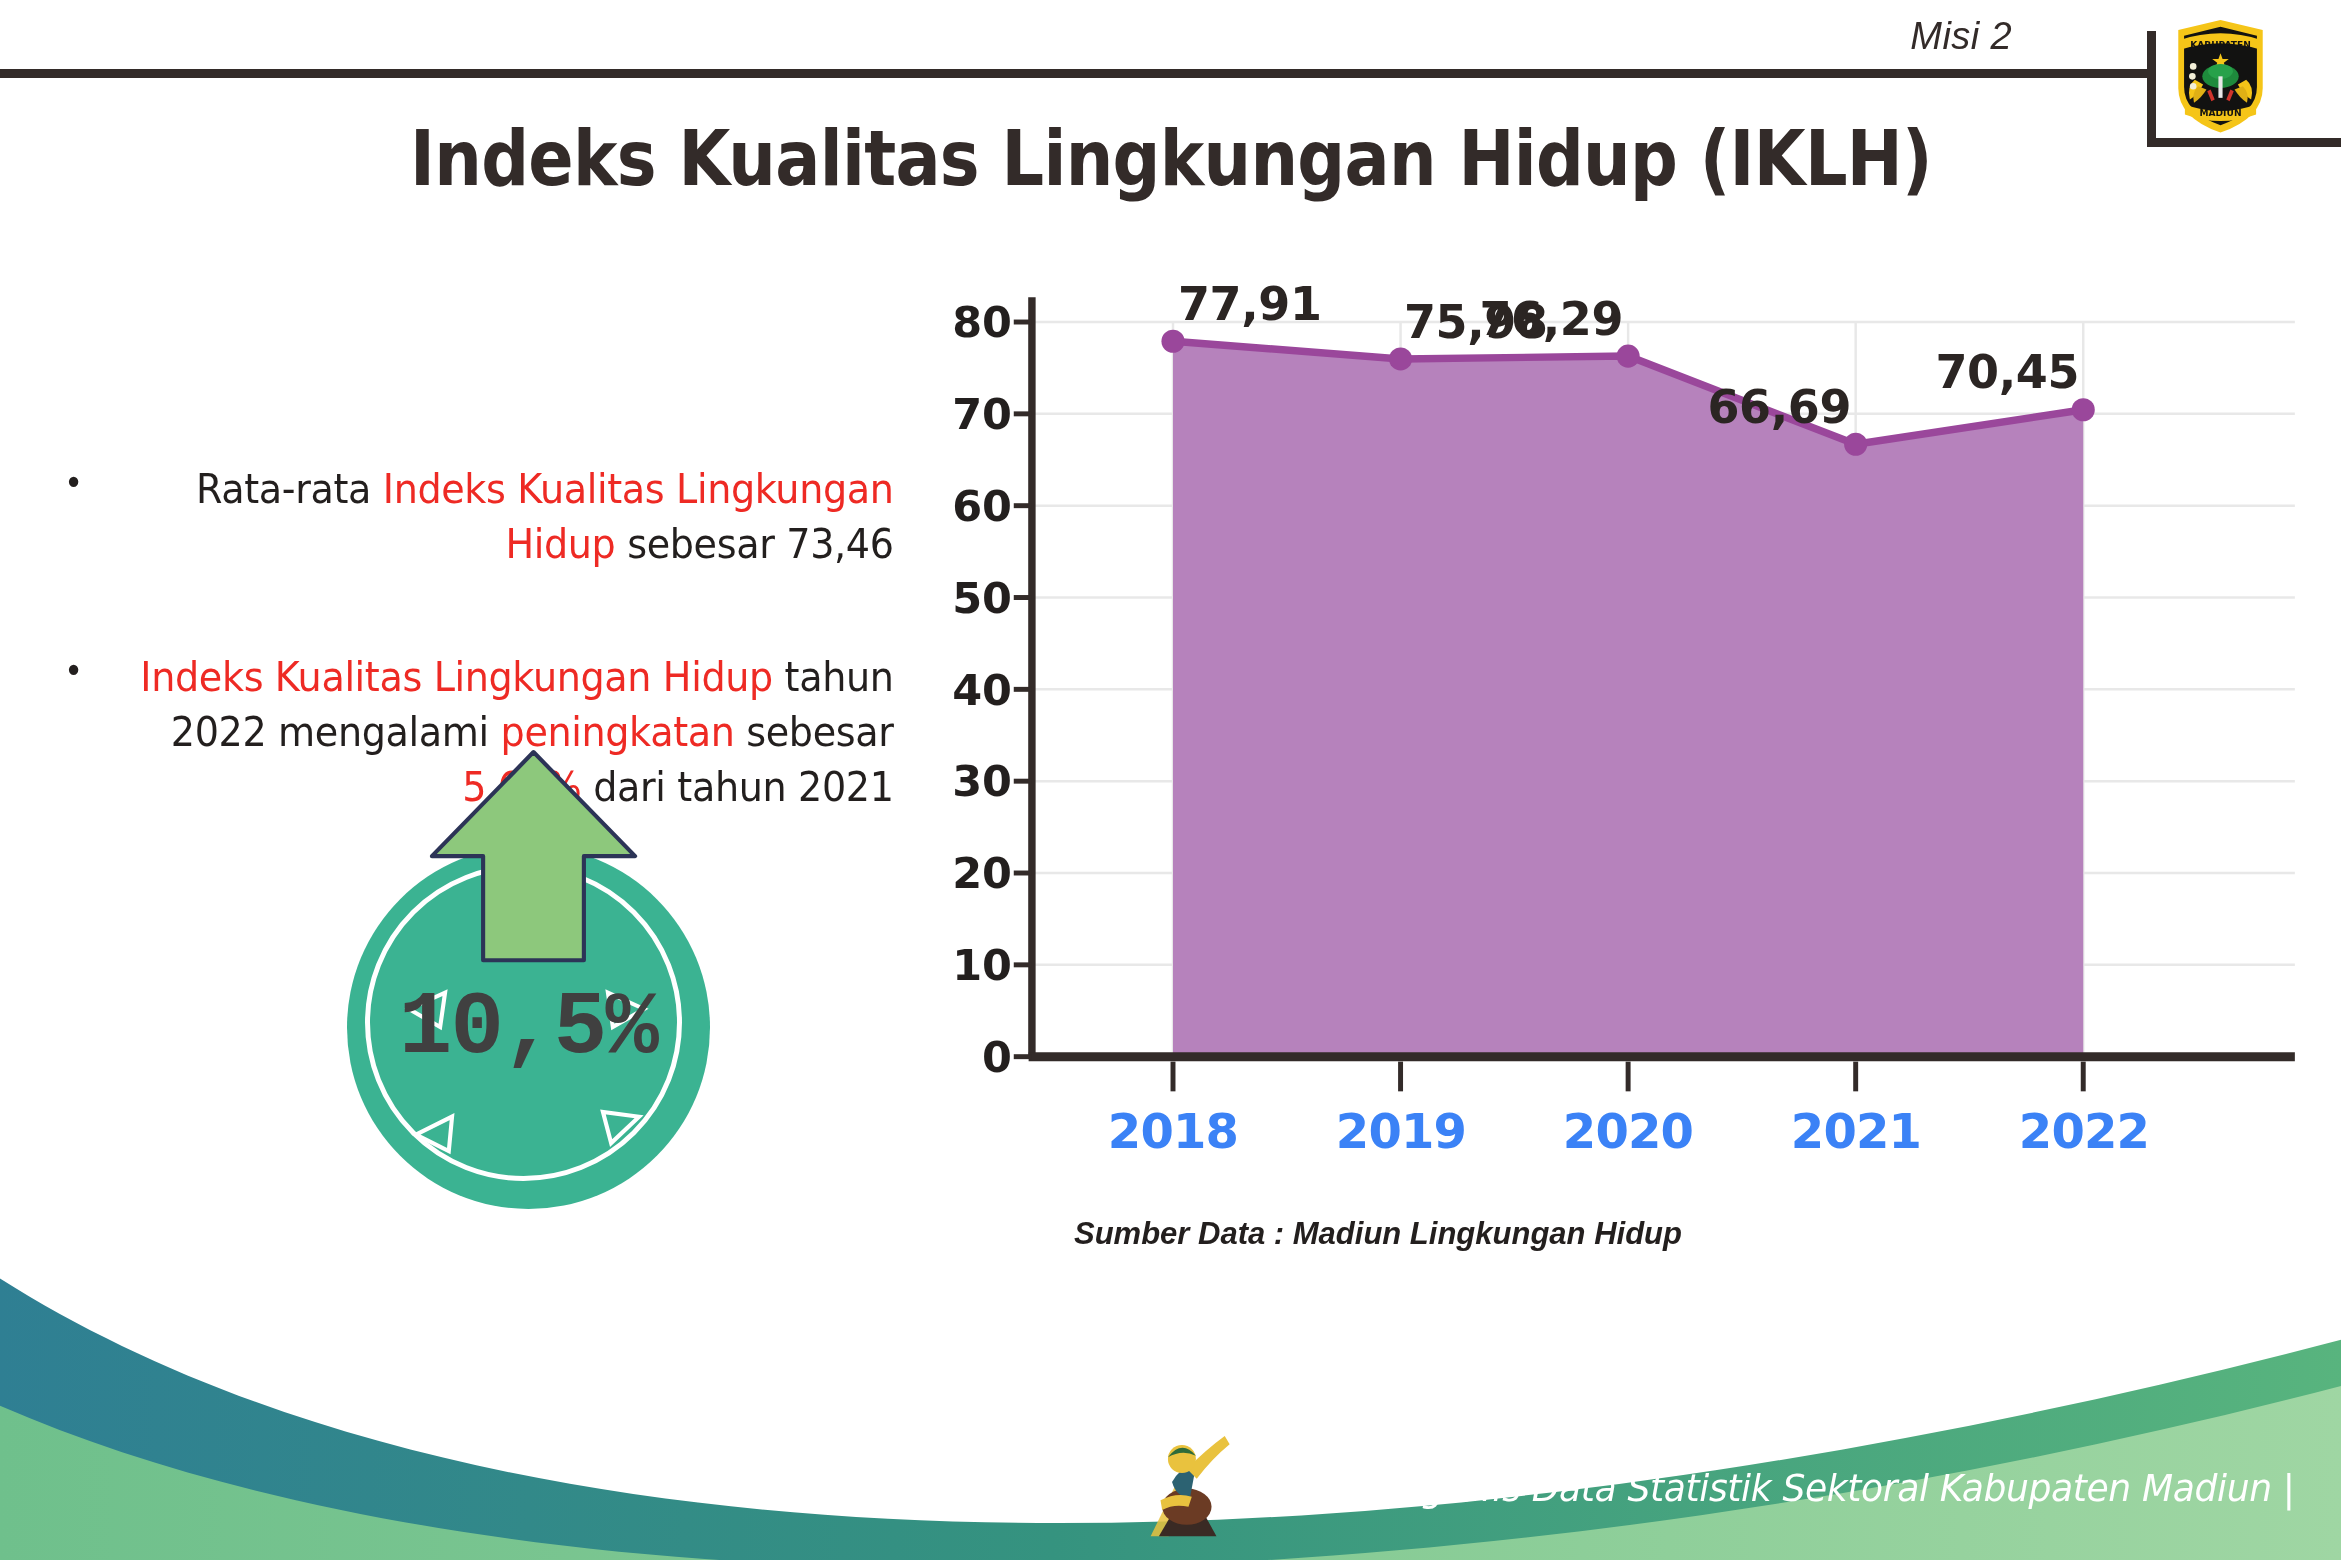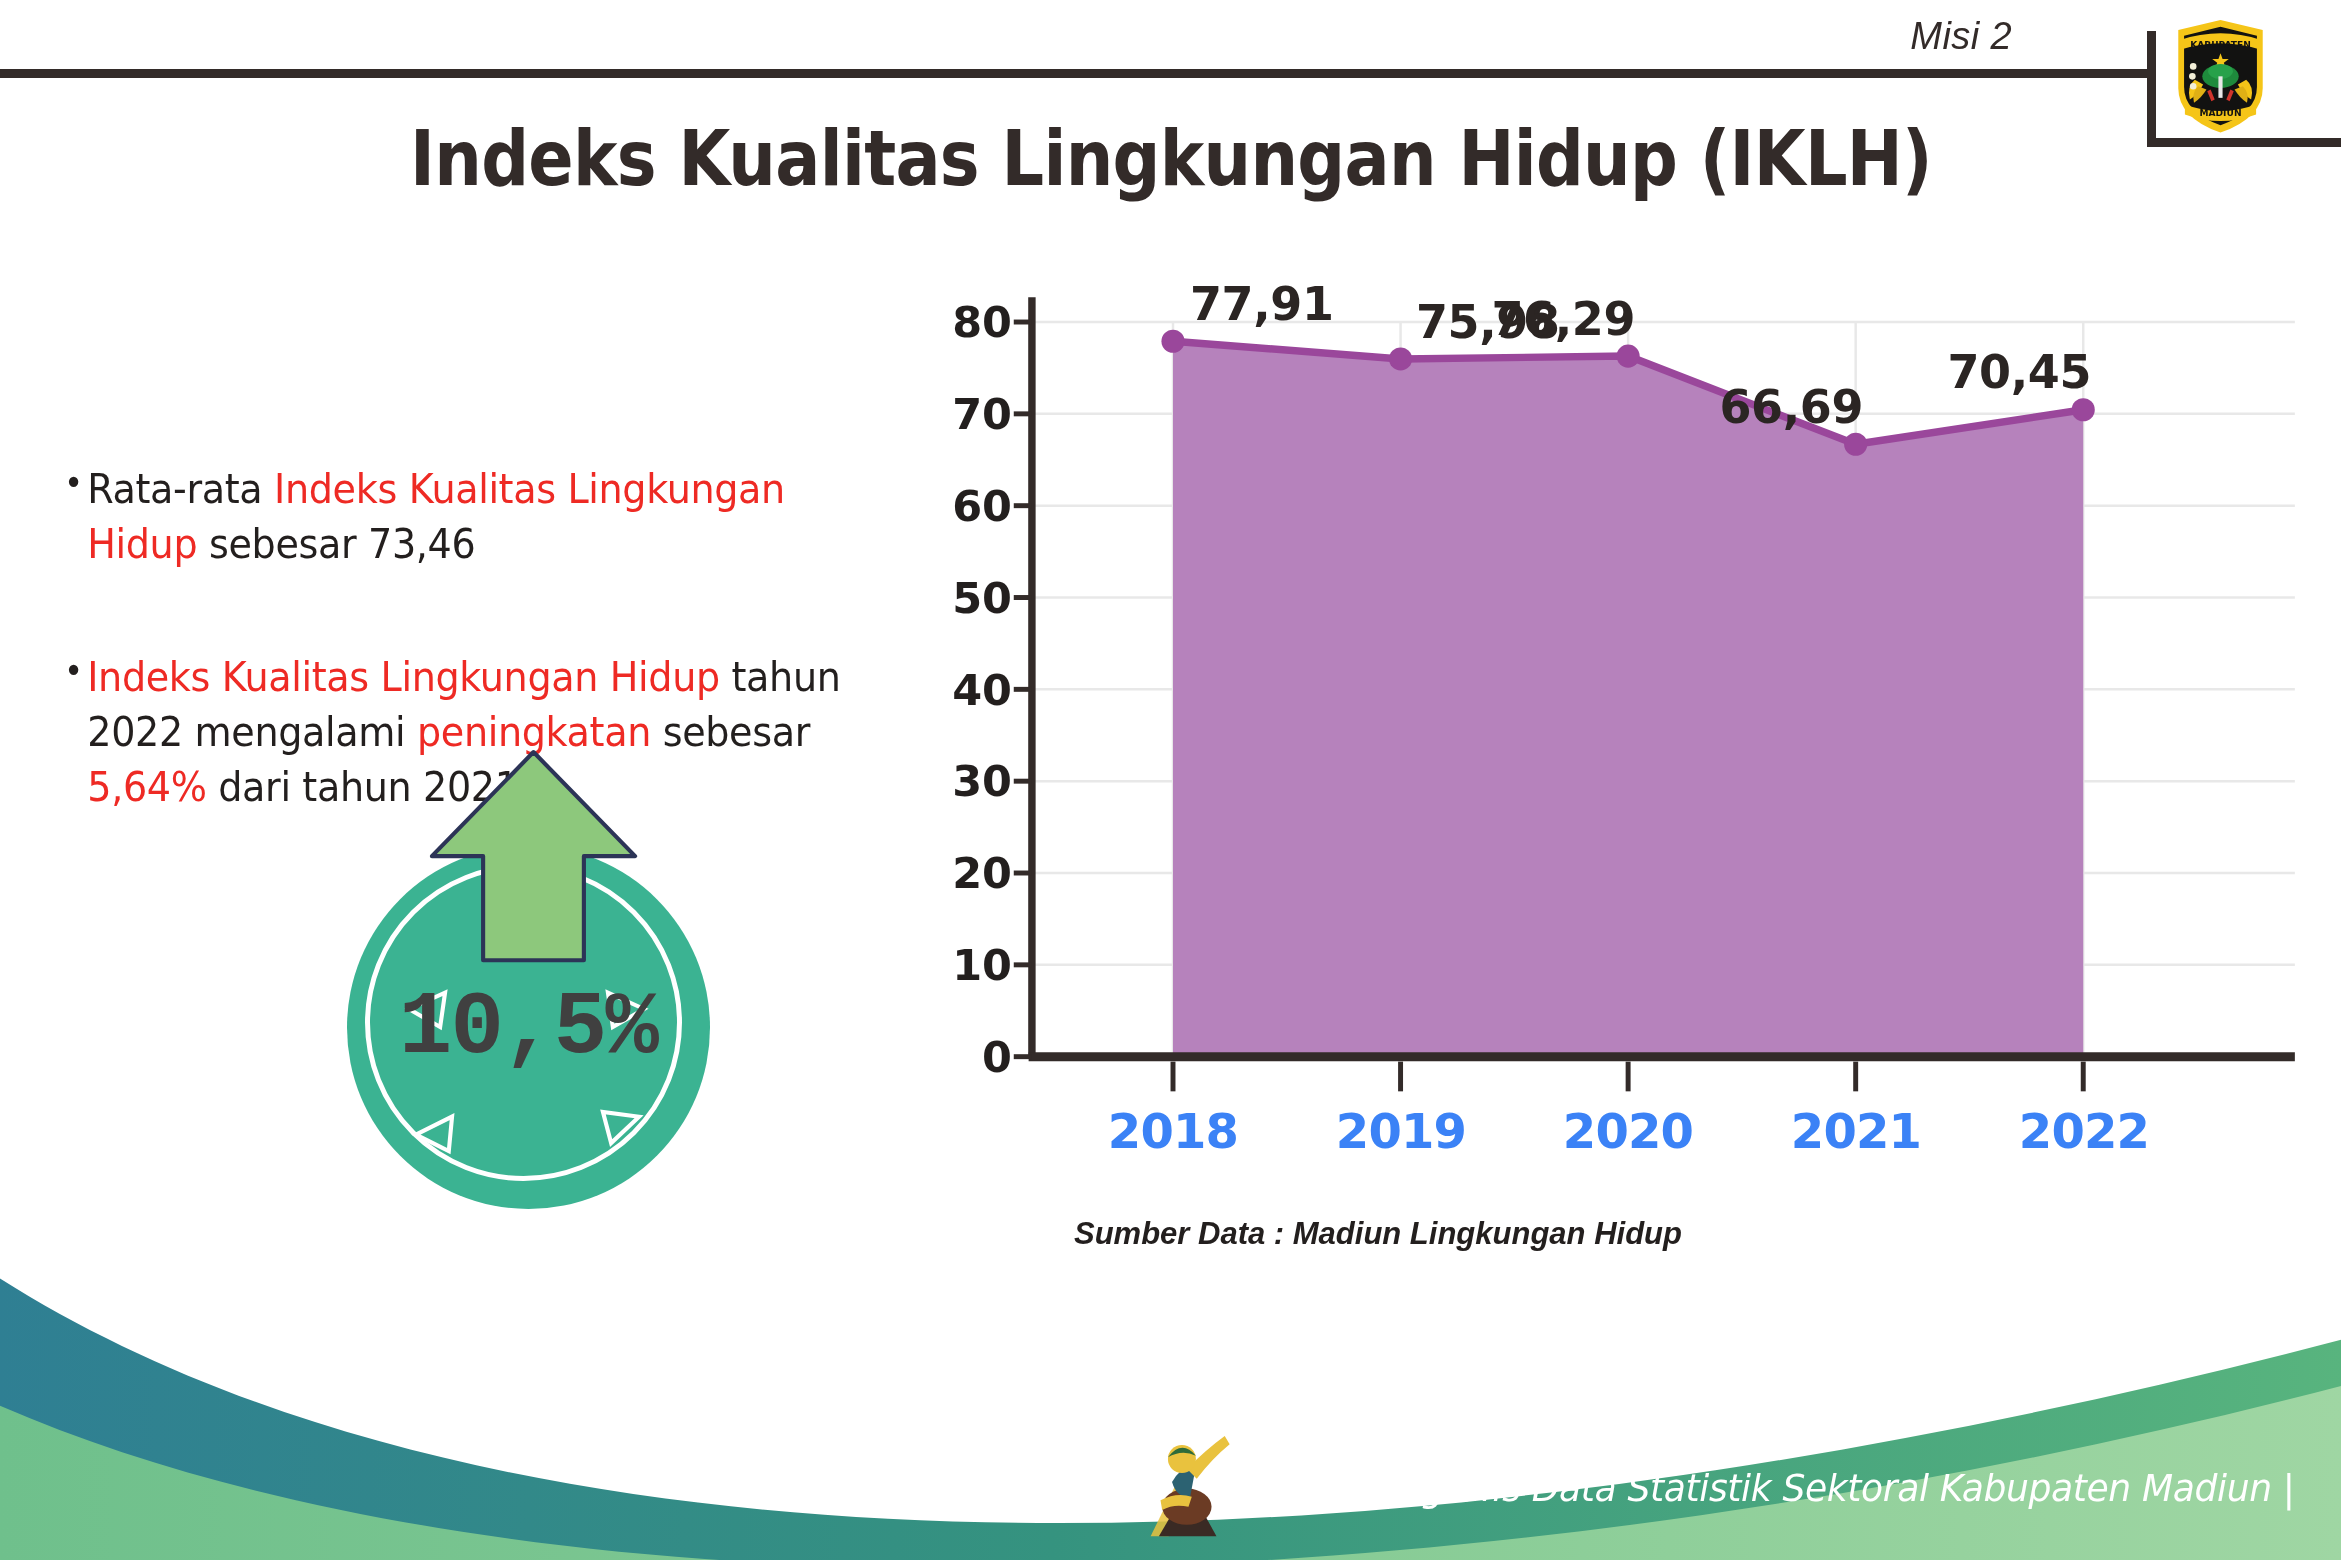--- a/index.html
+++ b/index.html
@@ -77,20 +77,21 @@
     transform: scaleX(0.88);
     white-space: nowrap;
   }
 
   
   #left-panel {
     position: absolute;
     left: 64px;
     top: 462px;
     width: 892px;
+    text-align: right;
   }
   .bullet-item {
     position: relative;
     padding-left: 25px;
     font-family: "DejaVu Sans", sans-serif;
     font-size: 41px;
     line-height: 1.34;
     color: #231F1E;
     letter-spacing: -0.4px;
     transform: scaleX(0.93);
@@ -178,21 +179,20 @@
     white-space: nowrap;
   }
   .point-label {
     position: absolute;
     font-family: "DejaVu Sans", sans-serif;
     font-weight: bold;
     font-size: 46px;
     color: #2B2523;
     white-space: nowrap;
     letter-spacing: -0.4px;
-    margin-left: 12px;
   }
   #chart-source {
     position: absolute;
     left: 1074px;
     top: 1216px;
     font-family: "Liberation Sans", sans-serif;
     font-weight: bold;
     font-style: italic;
     font-size: 31px;
     color: #231F1E;

